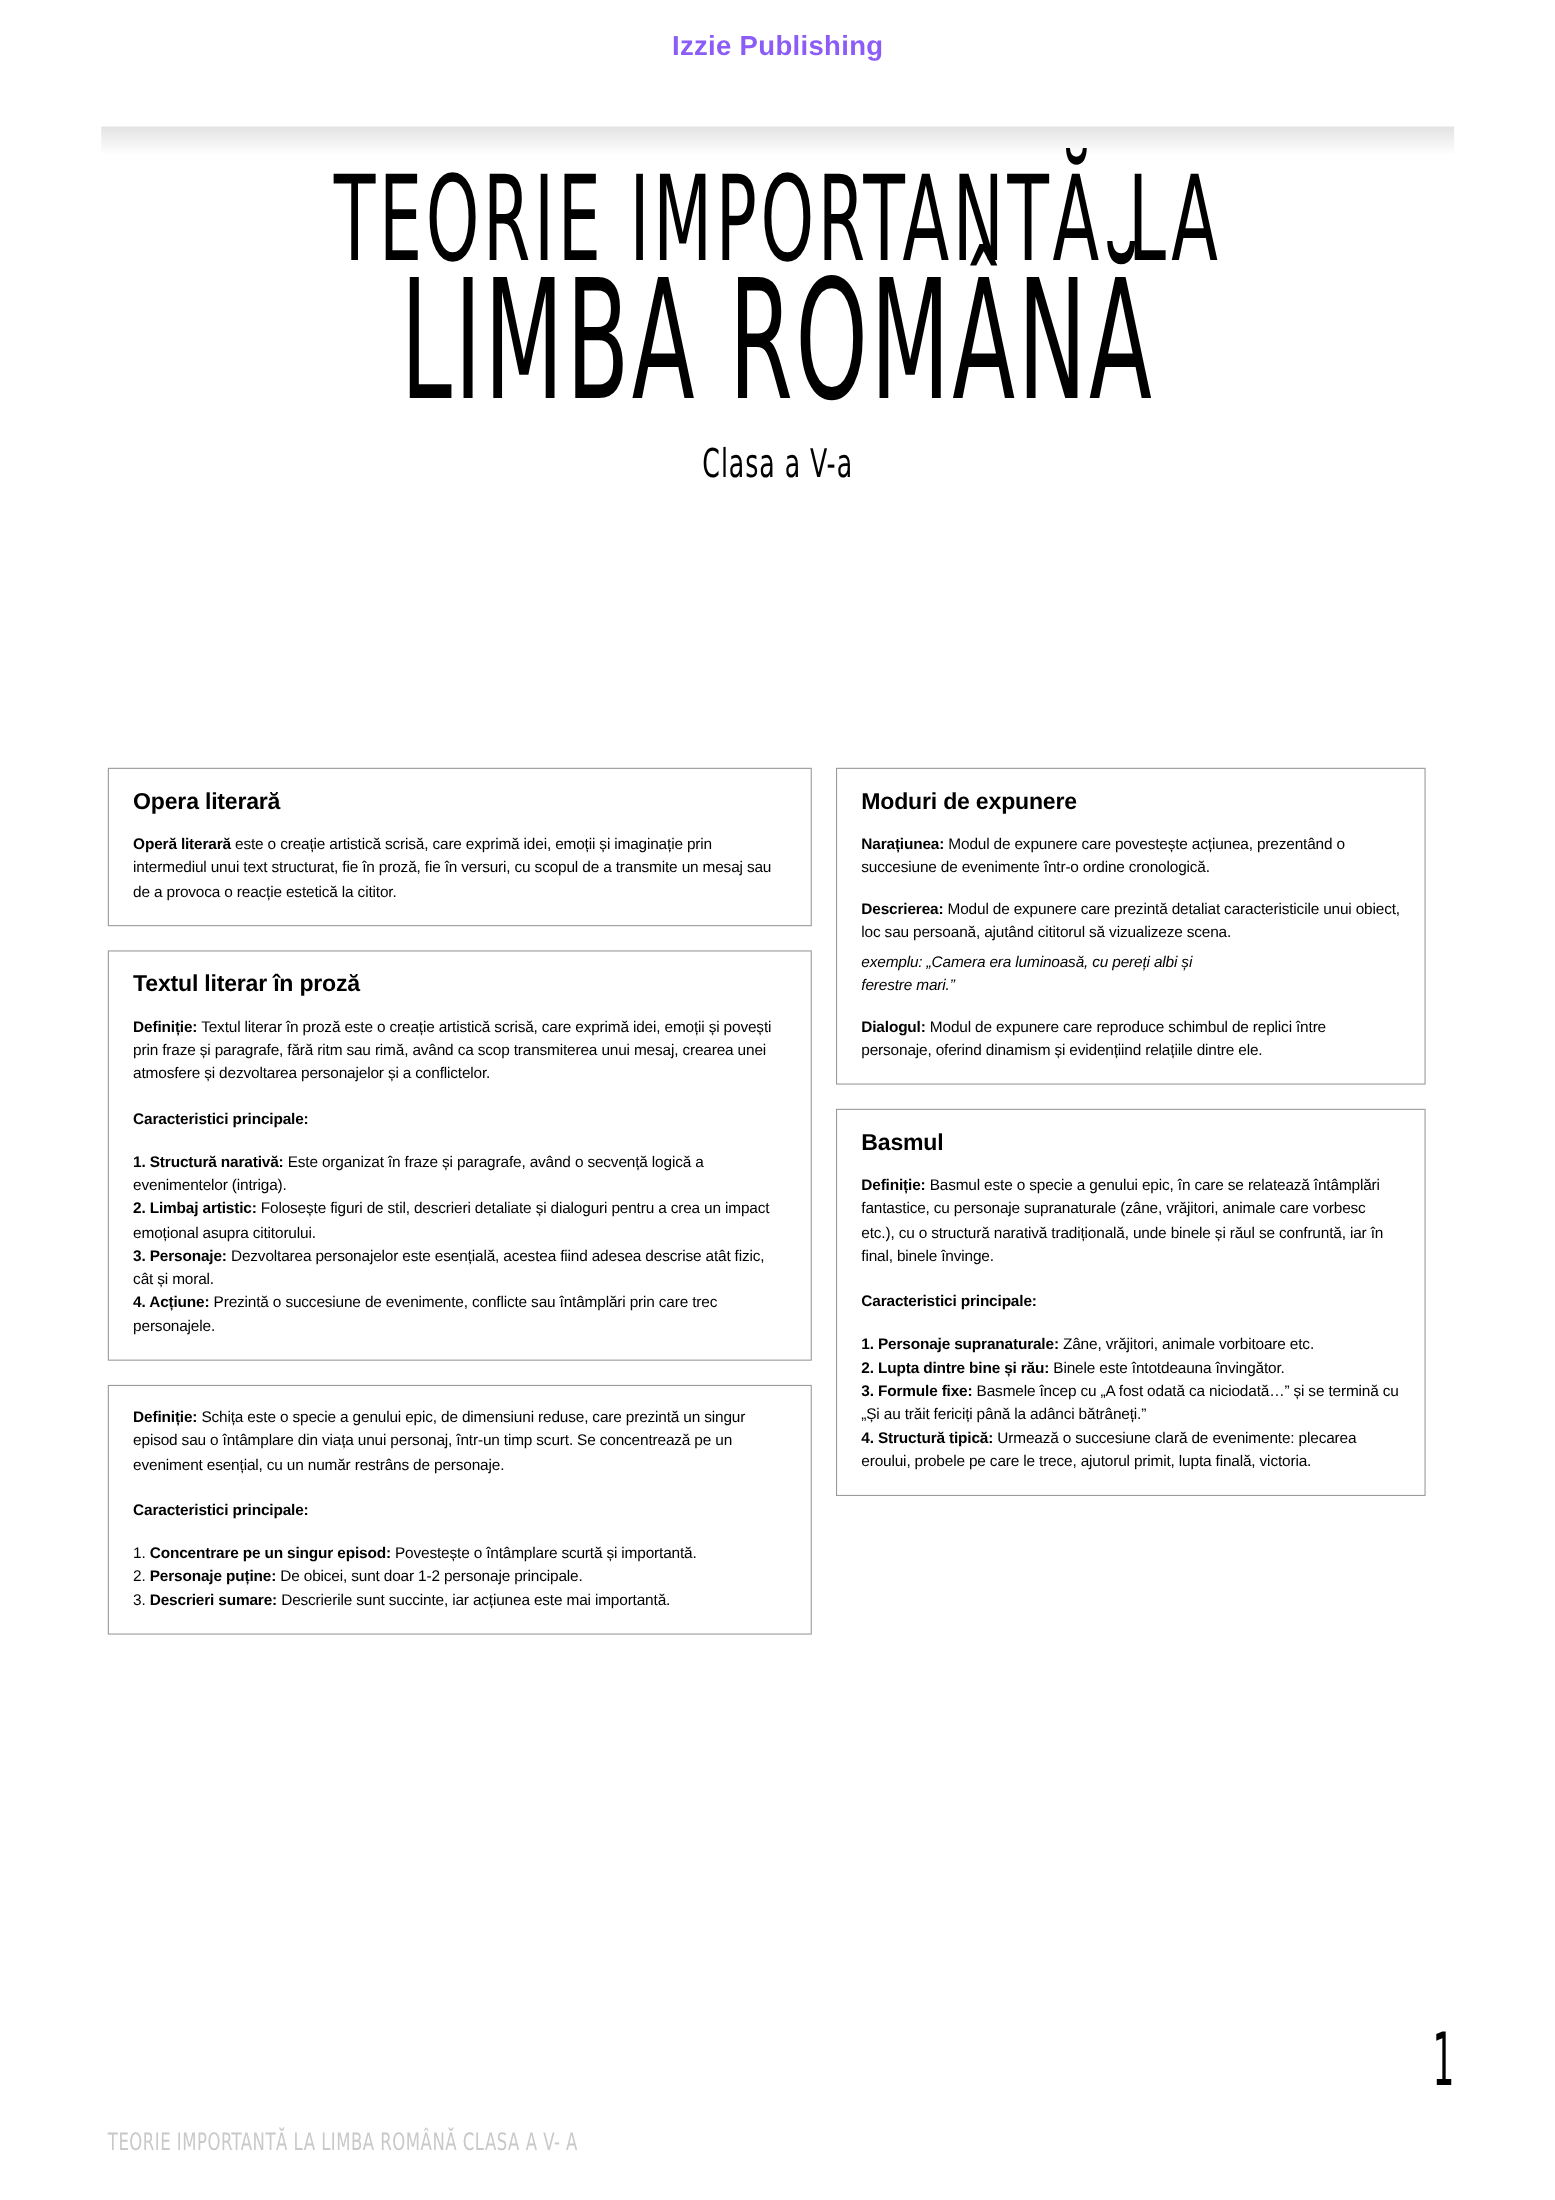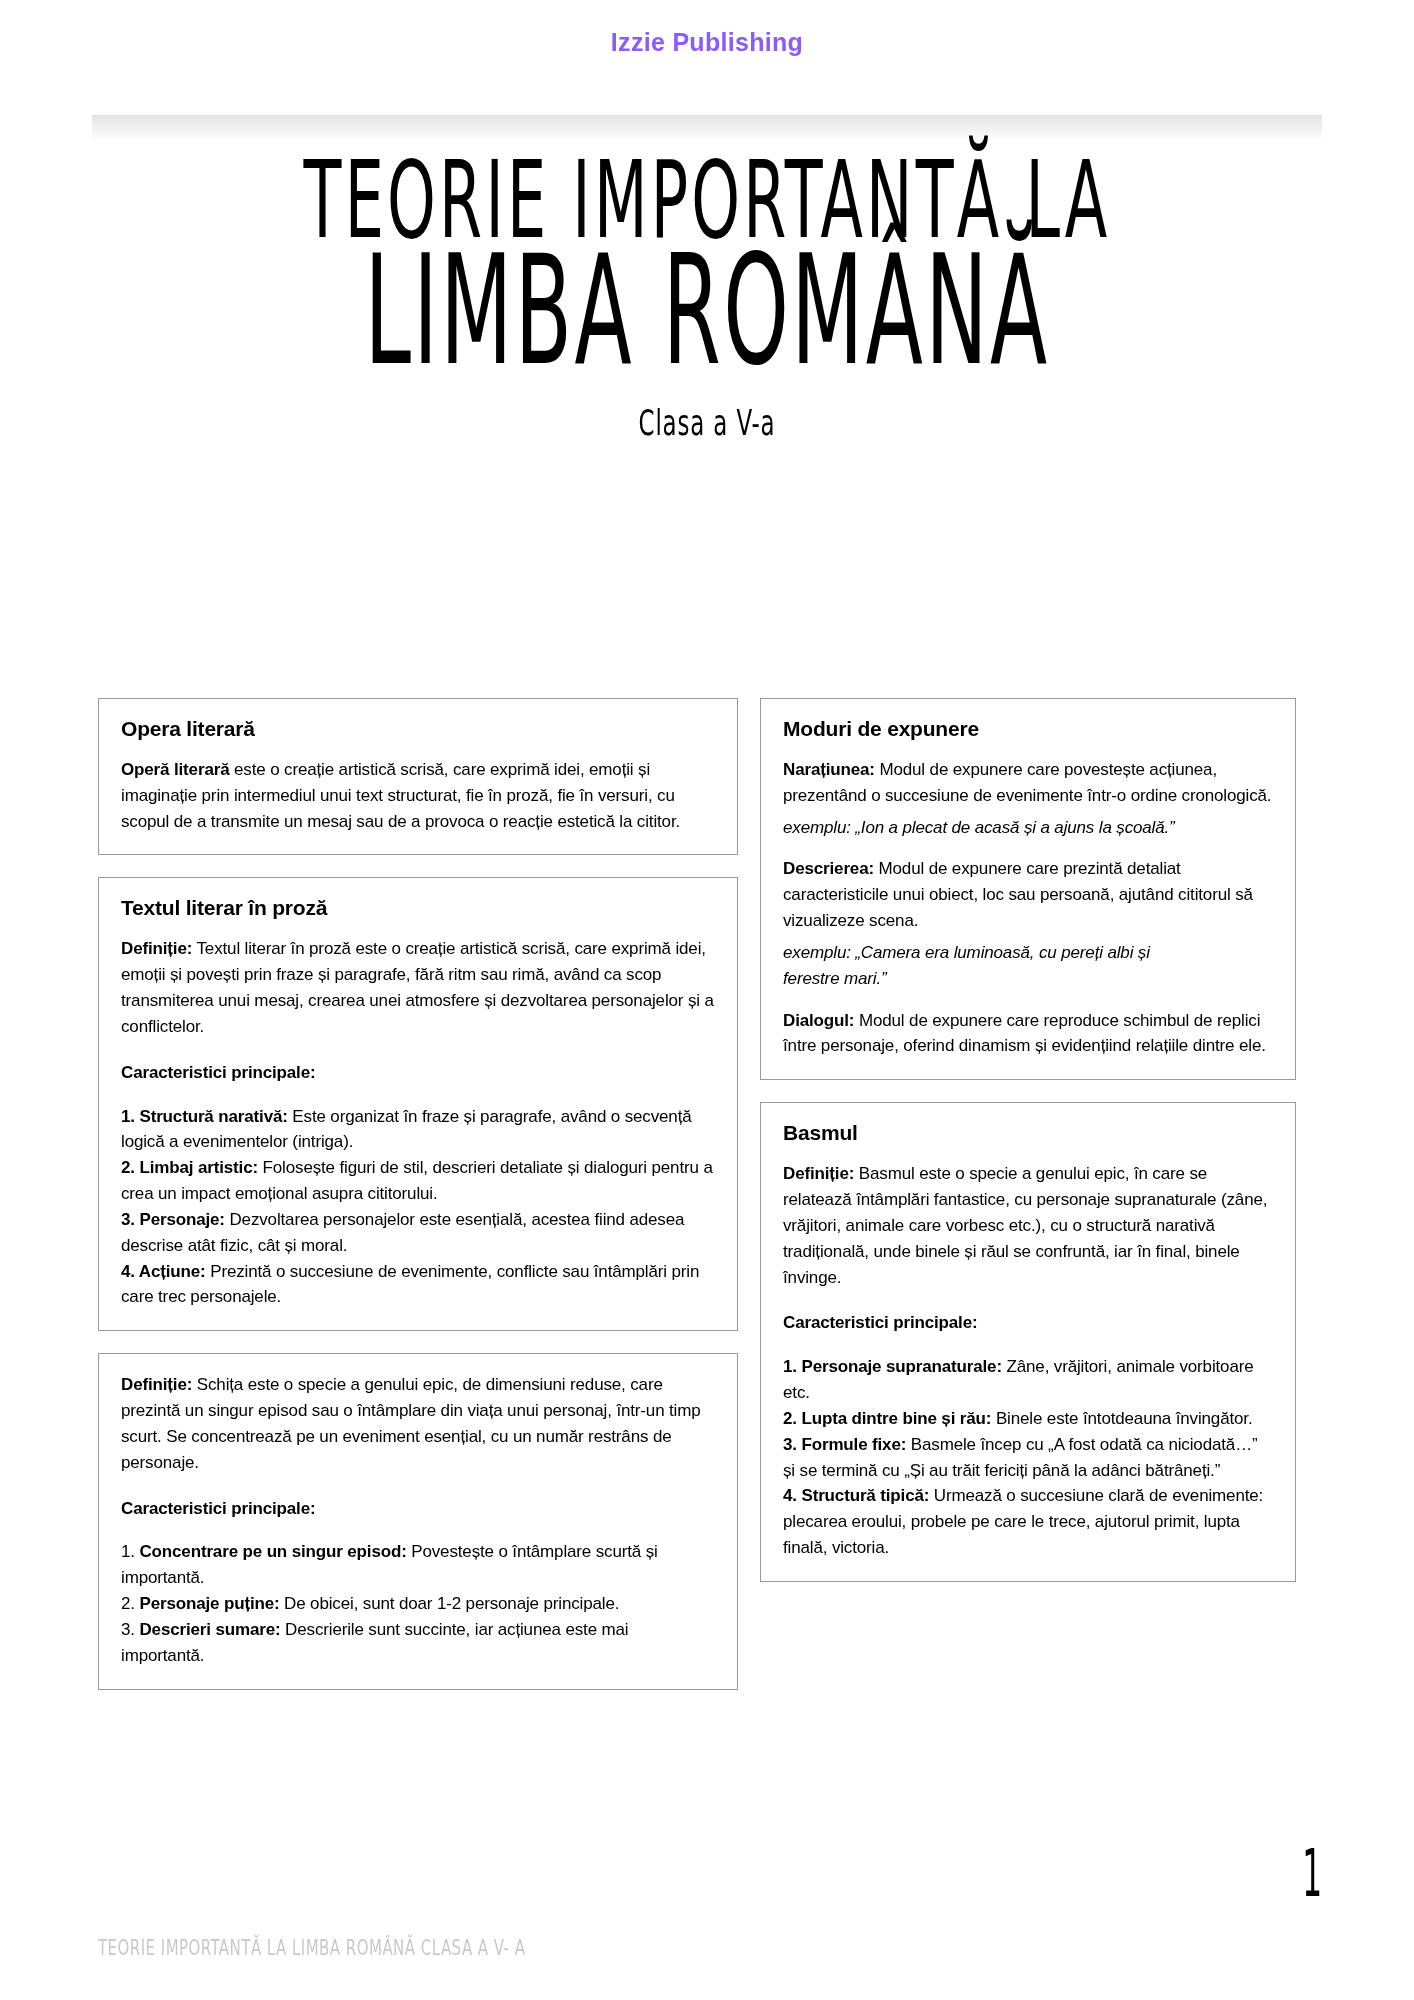--- a/index.html
+++ b/index.html
@@ -100,21 +100,21 @@
   .card h2 {
     font-family: "Liberation Sans", sans-serif;
     font-size: 21px;
     font-weight: bold;
     letter-spacing: -0.2px;
     margin-bottom: 16px;
   }
 
   .card p {
     font-family: "Liberation Sans", sans-serif;
-    font-size: 17px;
+    font-size: 14px;
     line-height: 1.52;
     letter-spacing: -0.15px;
     margin-bottom: 0;
   }
 
   .card p + p { margin-top: 16px; }
 
   .card p b, .card p strong {
     font-weight: bold;
   }
@@ -203,21 +203,20 @@
           <span class="li"><span>1. </span><b>Concentrare pe un singur episod:</b><span> Povestește o întâmplare scurtă și importantă.</span></span>
           <span class="li"><span>2. </span><b>Personaje puține:</b><span> De obicei, sunt doar 1-2 personaje principale.</span></span>
           <span class="li"><span>3. </span><b>Descrieri sumare:</b><span> Descrierile sunt succinte, iar acțiunea este mai importantă.</span></span>
         </p>
       </section>
     </div>
   <div class="col-right">
       <section class="card">
         <h2>Moduri de expunere</h2>
         <p><b>Narațiunea:</b><span> Modul de expunere care povestește acțiunea, prezentând o succesiune de evenimente într-o ordine cronologică.</span></p>
-        <p class="example"><span>exemplu: „Ion a plecat de acasă și a ajuns la școală.”</span></p>
         <p><b>Descrierea:</b><span> Modul de expunere care prezintă detaliat caracteristicile unui obiect, loc sau persoană, ajutând cititorul să vizualizeze scena.</span></p>
         <p class="example"><span>exemplu: „Camera era luminoasă, cu pereți albi și</span><br><span>ferestre mari.”</span></p>
         <p><b>Dialogul:</b><span> Modul de expunere care reproduce schimbul de replici între personaje, oferind dinamism și evidențiind relațiile dintre ele.</span></p>
       </section>
       <section class="card">
         <h2>Basmul</h2>
         <p><b>Definiție:</b><span> Basmul este o specie a genului epic, în care se relatează întâmplări fantastice, cu personaje supranaturale (zâne, vrăjitori, animale care vorbesc etc.), cu o structură narativă tradițională, unde binele și răul se confruntă, iar în final, binele învinge.</span></p>
         <p class="subhead">Caracteristici principale:</p>
         <p class="list-block">
           <span class="li"><b>1. </b><b>Personaje supranaturale:</b><span> Zâne, vrăjitori, animale vorbitoare etc.</span></span>

